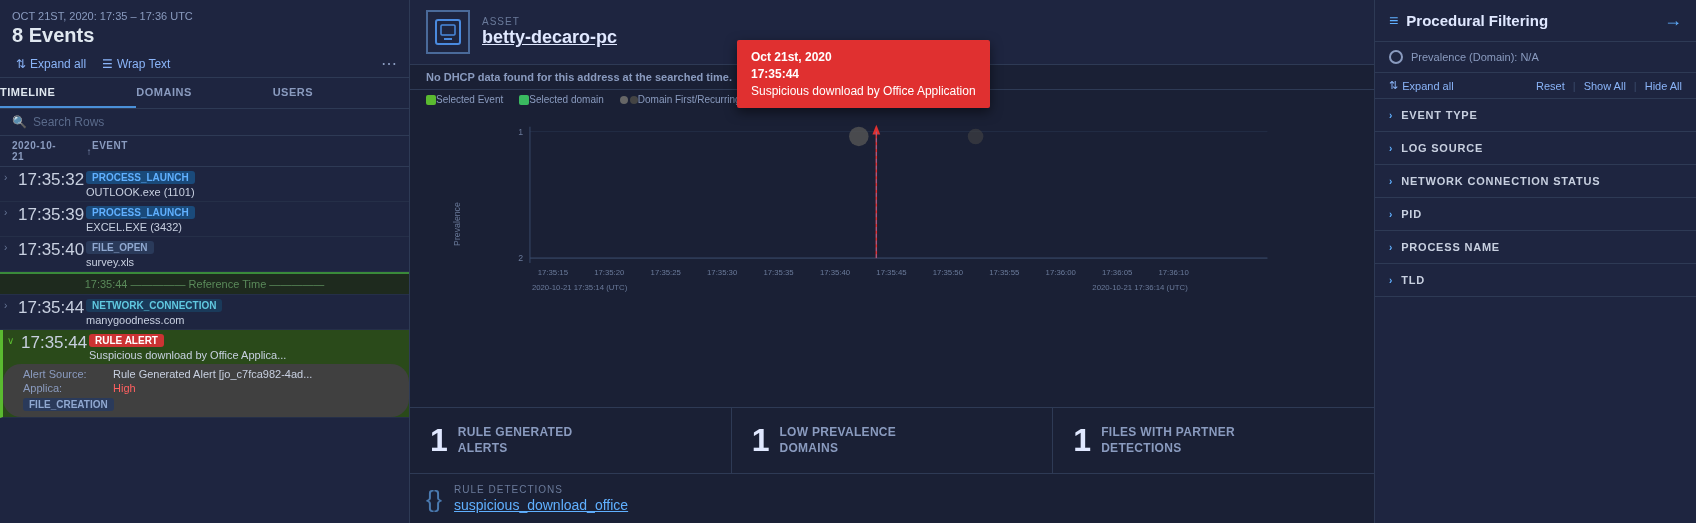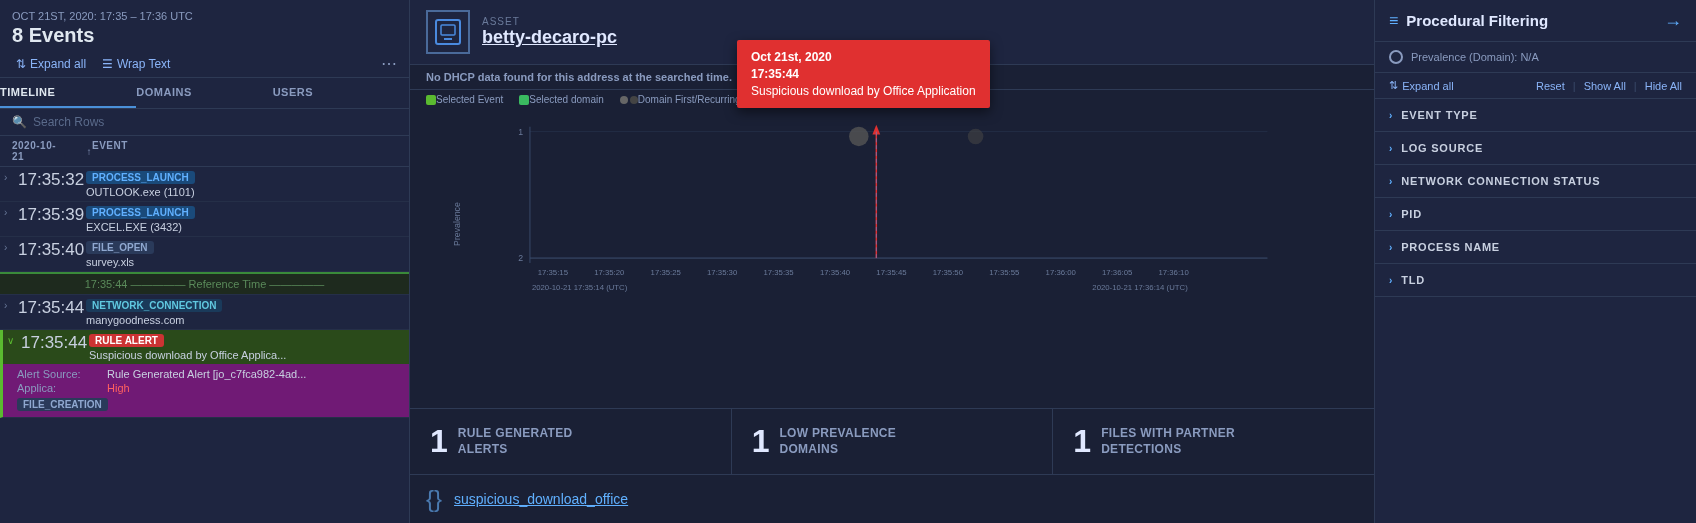--- a/index.html
+++ b/index.html
@@ -170,23 +170,24 @@
     }
 
     .active-event-row {
       background: #2a4a1a;
       border-left: 3px solid #5aba30;
     }
     .active-event-row .event-row-main {
       background: #2a4a1a;
     }
     .event-detail {
-      padding: 4px 12px 4px 14px;
-      background: #701a75;
-      font-size: 11px;
+      padding: 4px 12px 4px 20px;
+      background: #404040;
+      font-size: 11px;
+      border-radius: 18px;
     }
     .event-detail-line {
       display: flex;
       margin-bottom: 2px;
     }
     .detail-label {
       width: 90px;
       color: #8a9bbf;
       flex-shrink: 0;
     }
@@ -671,20 +672,21 @@
     </div>
     <div class="stat-item">
       <div class="stat-number">1</div>
       <div class="stat-label">FILES WITH PARTNER<br>DETECTIONS</div>
     </div>
   </div>
 
   <div class="rule-detections">
     <div class="rule-icon">{}</div>
     <div class="rule-info">
+      <div class="rule-label">RULE DETECTIONS</div>
       <div class="rule-name">suspicious_download_office</div>
     </div>
   </div>
 </div>
 
 <div class="right-panel">
   <div class="right-header">
     <div class="right-header-title">
       <span class="filter-icon">≡</span>
       <span>Procedural Filtering</span>

